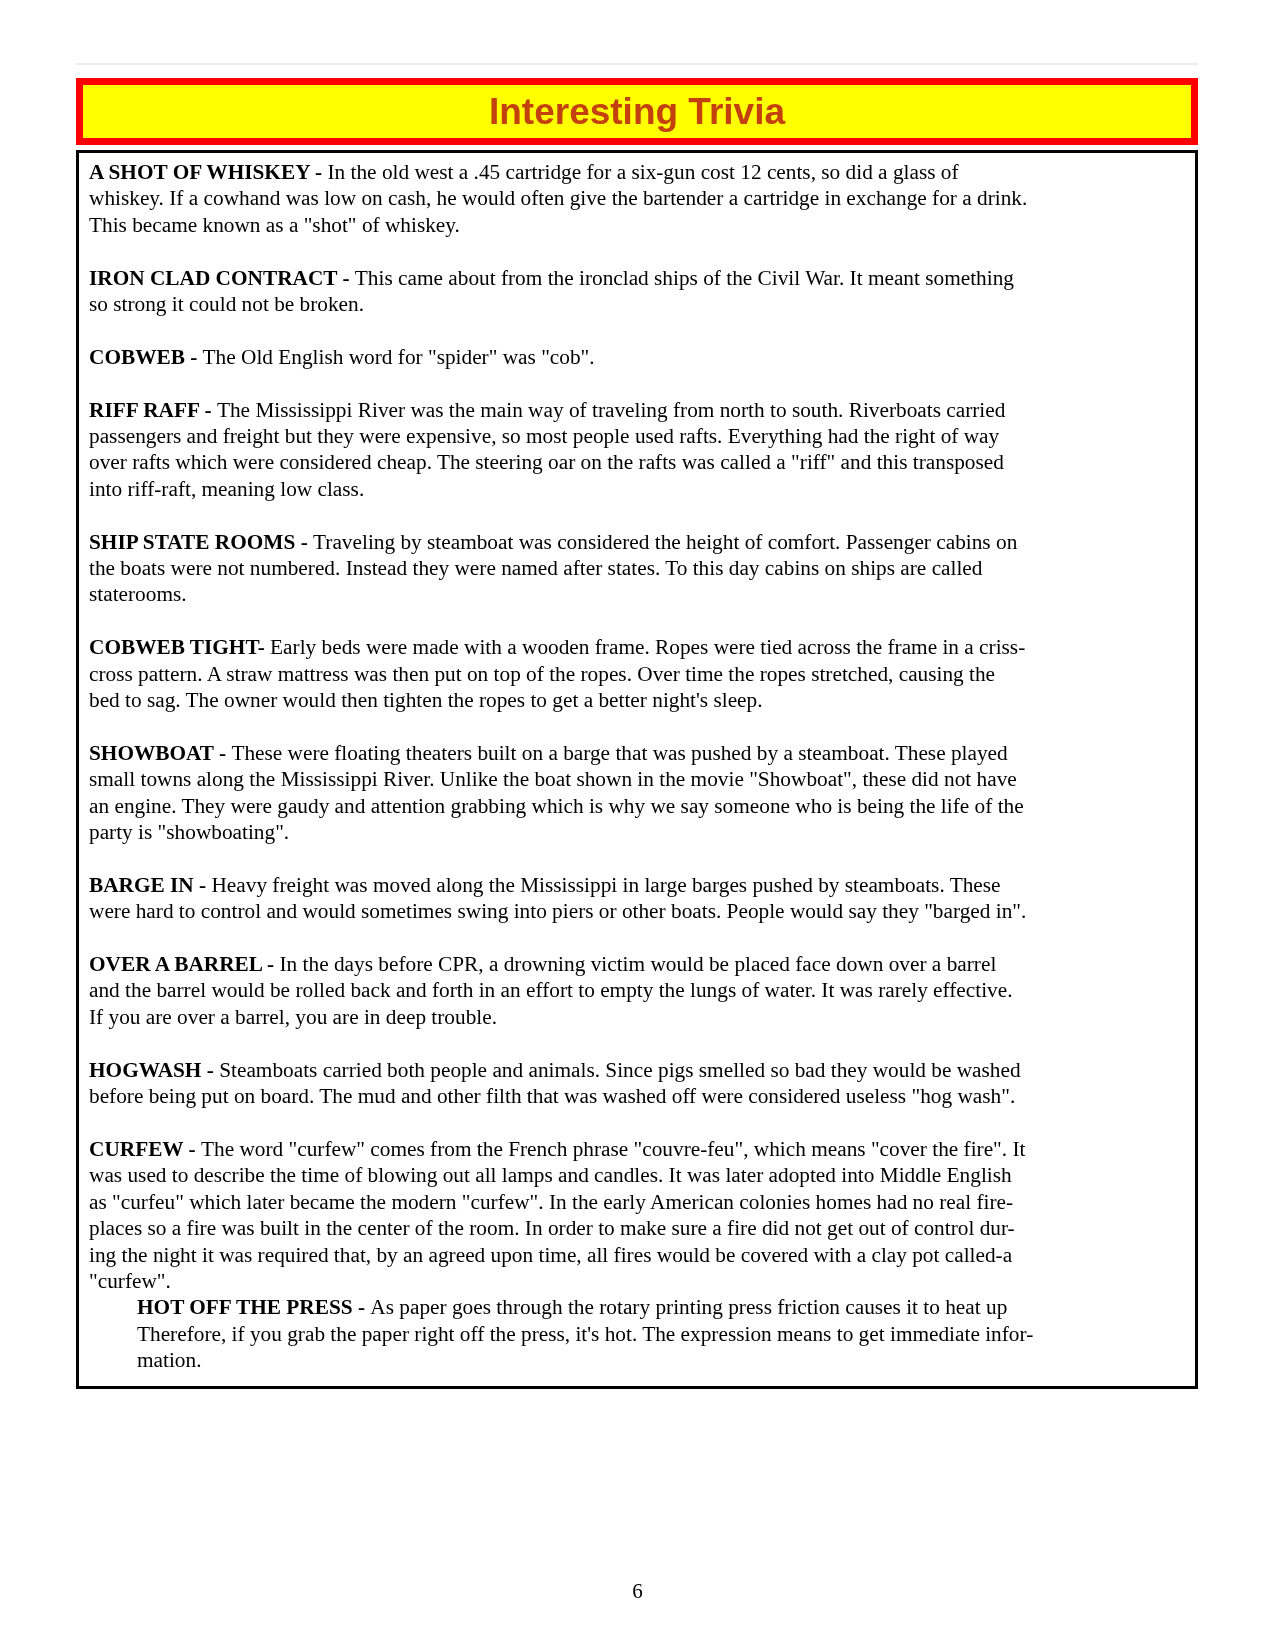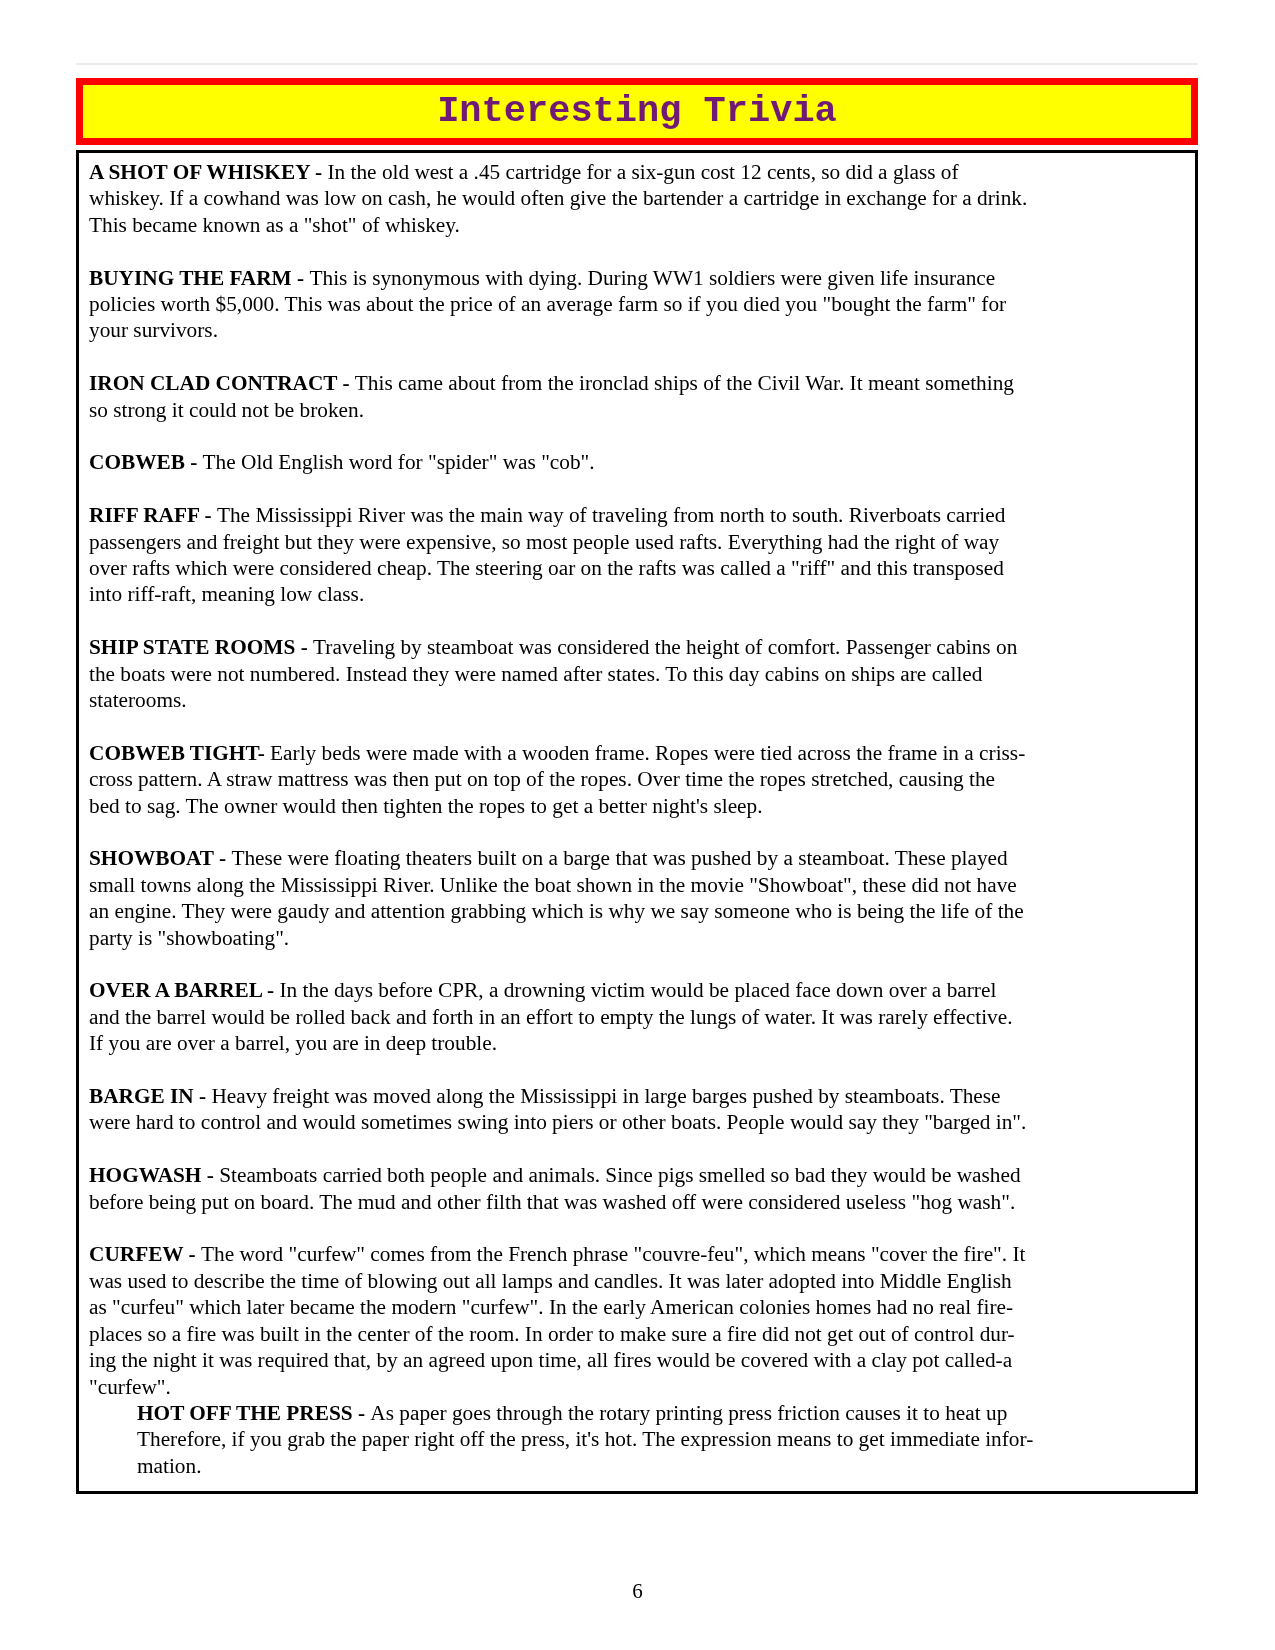--- a/index.html
+++ b/index.html
@@ -29,24 +29,24 @@
     width: 1122px;
     height: 67px;
     box-sizing: border-box;
     background: #ffff00;
     border: 7px solid #fe0000;
     display: flex;
     align-items: center;
     justify-content: center;
   }
   .page-title {
-    font-family: Liberation Mono, monospace;
+    font-family: Liberation Sans, sans-serif;
     font-weight: bold;
     font-size: 37px;
-    color: #701a75;
+    color: #c2410c;
     margin: 0;
     line-height: 1;
   }
   .content-box {
     position: absolute;
     left: 76px;
     top: 150px;
     width: 1122px;
     box-sizing: border-box;
     background: #ffffff;
@@ -84,45 +84,42 @@
 <div class="scan-artifact"></div>
 
 <div class="title-banner">
   <h1 class="page-title">Interesting Trivia</h1>
 </div>
 
 <div class="content-box" id="trivia-list">
     <p class="trivia-item"><b>A SHOT OF WHISKEY - </b><span>In the old west a .45 cartridge for a six-gun cost 12 cents, so did a glass of
 whiskey. If a cowhand was low on cash, he would often give the bartender a cartridge in exchange for a drink.
 This became known as a "shot" of whiskey.</span></p>
-    <p class="trivia-item"><b>BUYING THE FARM - </b><span>This is synonymous with dying. During WW1 soldiers were given life insurance
-policies worth $5,000. This was about the price of an average farm so if you died you "bought the farm" for
-your survivors.</span></p>
     <p class="trivia-item"><b>IRON CLAD CONTRACT - </b><span>This came about from the ironclad ships of the Civil War. It meant something
 so strong it could not be broken.</span></p>
     <p class="trivia-item"><b>COBWEB - </b><span>The Old English word for "spider" was "cob".</span></p>
     <p class="trivia-item"><b>RIFF RAFF - </b><span>The Mississippi River was the main way of traveling from north to south. Riverboats carried
 passengers and freight but they were expensive, so most people used rafts. Everything had the right of way
 over rafts which were considered cheap. The steering oar on the rafts was called a "riff" and this transposed
 into riff-raft, meaning low class.</span></p>
     <p class="trivia-item"><b>SHIP STATE ROOMS - </b><span>Traveling by steamboat was considered the height of comfort. Passenger cabins on
 the boats were not numbered. Instead they were named after states. To this day cabins on ships are called
 staterooms.</span></p>
     <p class="trivia-item"><b>COBWEB TIGHT- </b><span>Early beds were made with a wooden frame. Ropes were tied across the frame in a criss-
 cross pattern. A straw mattress was then put on top of the ropes. Over time the ropes stretched, causing the
 bed to sag. The owner would then tighten the ropes to get a better night's sleep.</span></p>
     <p class="trivia-item"><b>SHOWBOAT - </b><span>These were floating theaters built on a barge that was pushed by a steamboat. These played
 small towns along the Mississippi River. Unlike the boat shown in the movie "Showboat", these did not have
 an engine. They were gaudy and attention grabbing which is why we say someone who is being the life of the
 party is "showboating".</span></p>
+    <p class="trivia-item"><b>BARGE IN - </b><span>Heavy freight was moved along the Mississippi in large barges pushed by steamboats. These
+were hard to control and would sometimes swing into piers or other boats. People would say they "barged in".</span></p>
     <p class="trivia-item"><b>OVER A BARREL - </b><span>In the days before CPR, a drowning victim would be placed face down over a barrel
 and the barrel would be rolled back and forth in an effort to empty the lungs of water. It was rarely effective.
 If you are over a barrel, you are in deep trouble.</span></p>
-    <p class="trivia-item"><b>BARGE IN - </b><span>Heavy freight was moved along the Mississippi in large barges pushed by steamboats. These
-were hard to control and would sometimes swing into piers or other boats. People would say they "barged in".</span></p>
     <p class="trivia-item"><b>HOGWASH - </b><span>Steamboats carried both people and animals. Since pigs smelled so bad they would be washed
 before being put on board. The mud and other filth that was washed off were considered useless "hog wash".</span></p>
     <p class="trivia-item"><b>CURFEW - </b><span>The word "curfew" comes from the French phrase "couvre-feu", which means "cover the fire". It
 was used to describe the time of blowing out all lamps and candles. It was later adopted into Middle English
 as "curfeu" which later became the modern "curfew". In the early American colonies homes had no real fire-
 places so a fire was built in the center of the room. In order to make sure a fire did not get out of control dur-
 ing the night it was required that, by an agreed upon time, all fires would be covered with a clay pot called-a
 "curfew".</span></p>
     <p class="trivia-item no-gap"><b>HOT OFF THE PRESS - </b><span>As paper goes through the rotary printing press friction causes it to heat up
 Therefore, if you grab the paper right off the press, it's hot. The expression means to get immediate infor-

